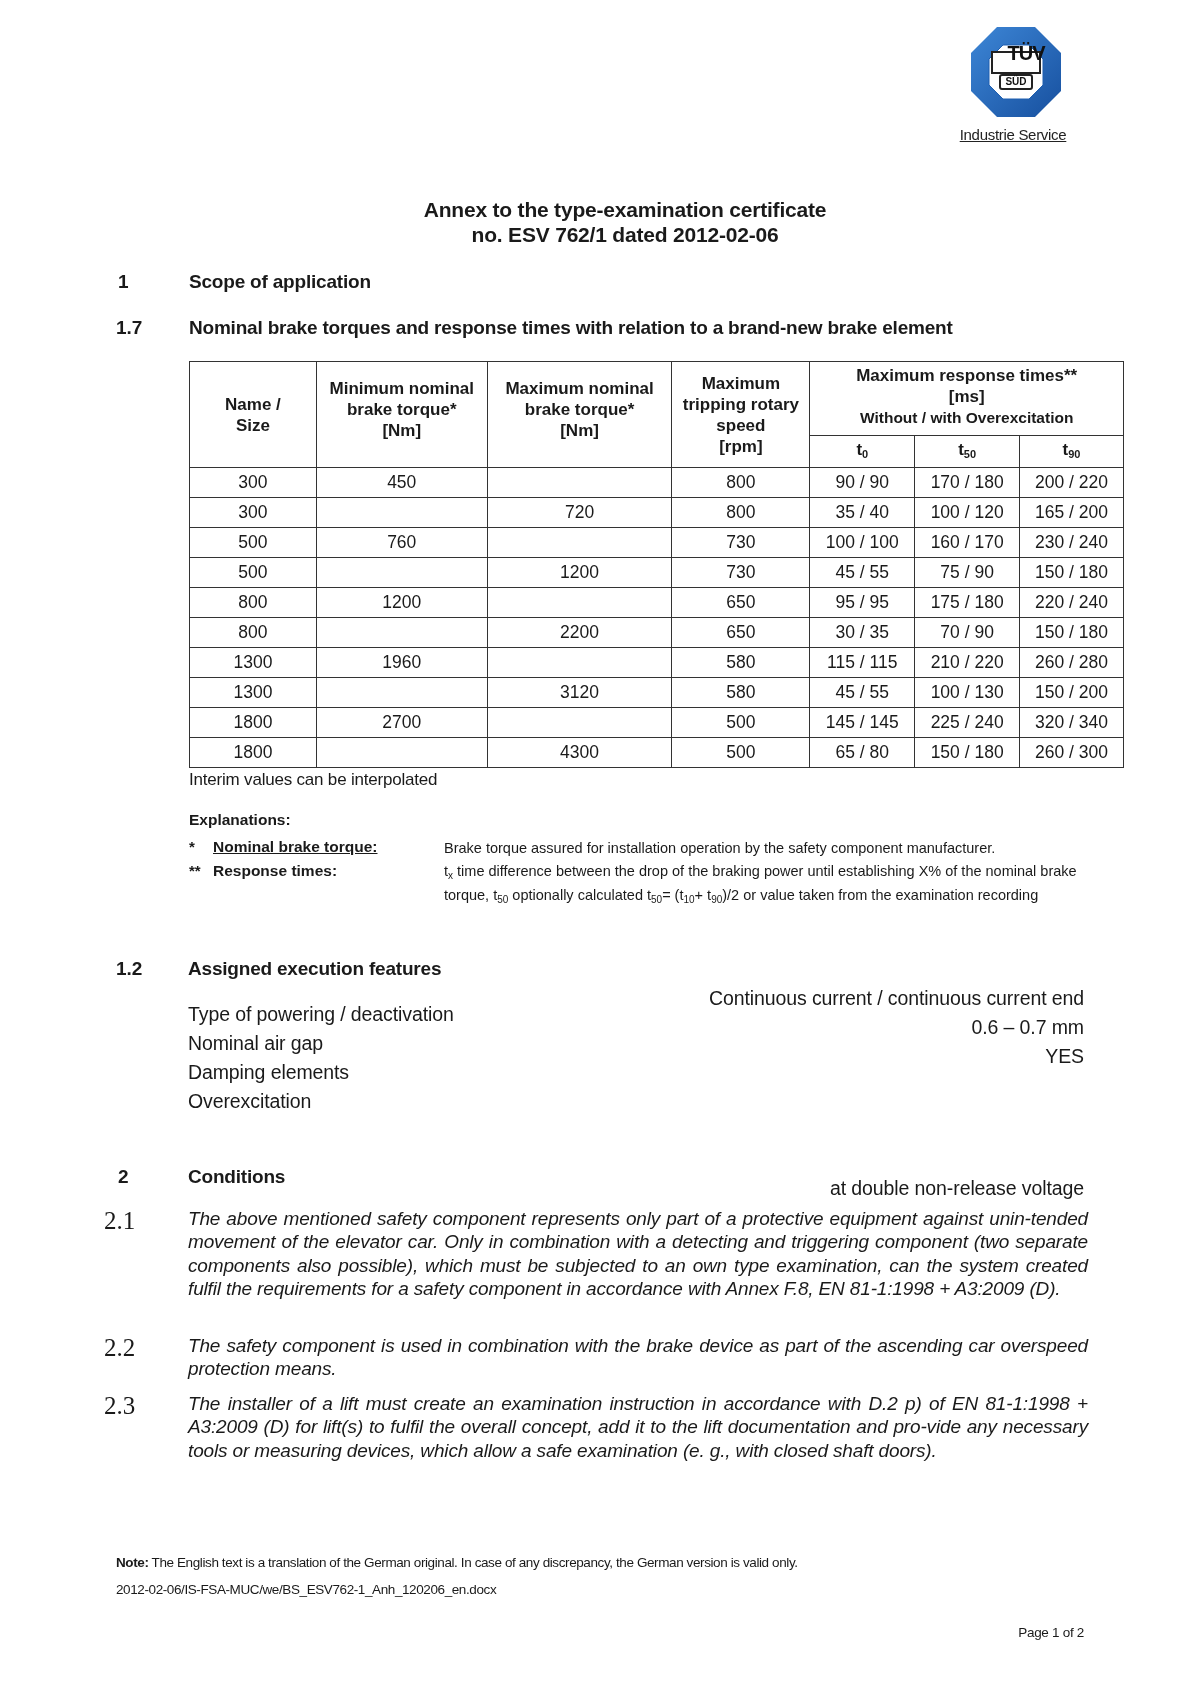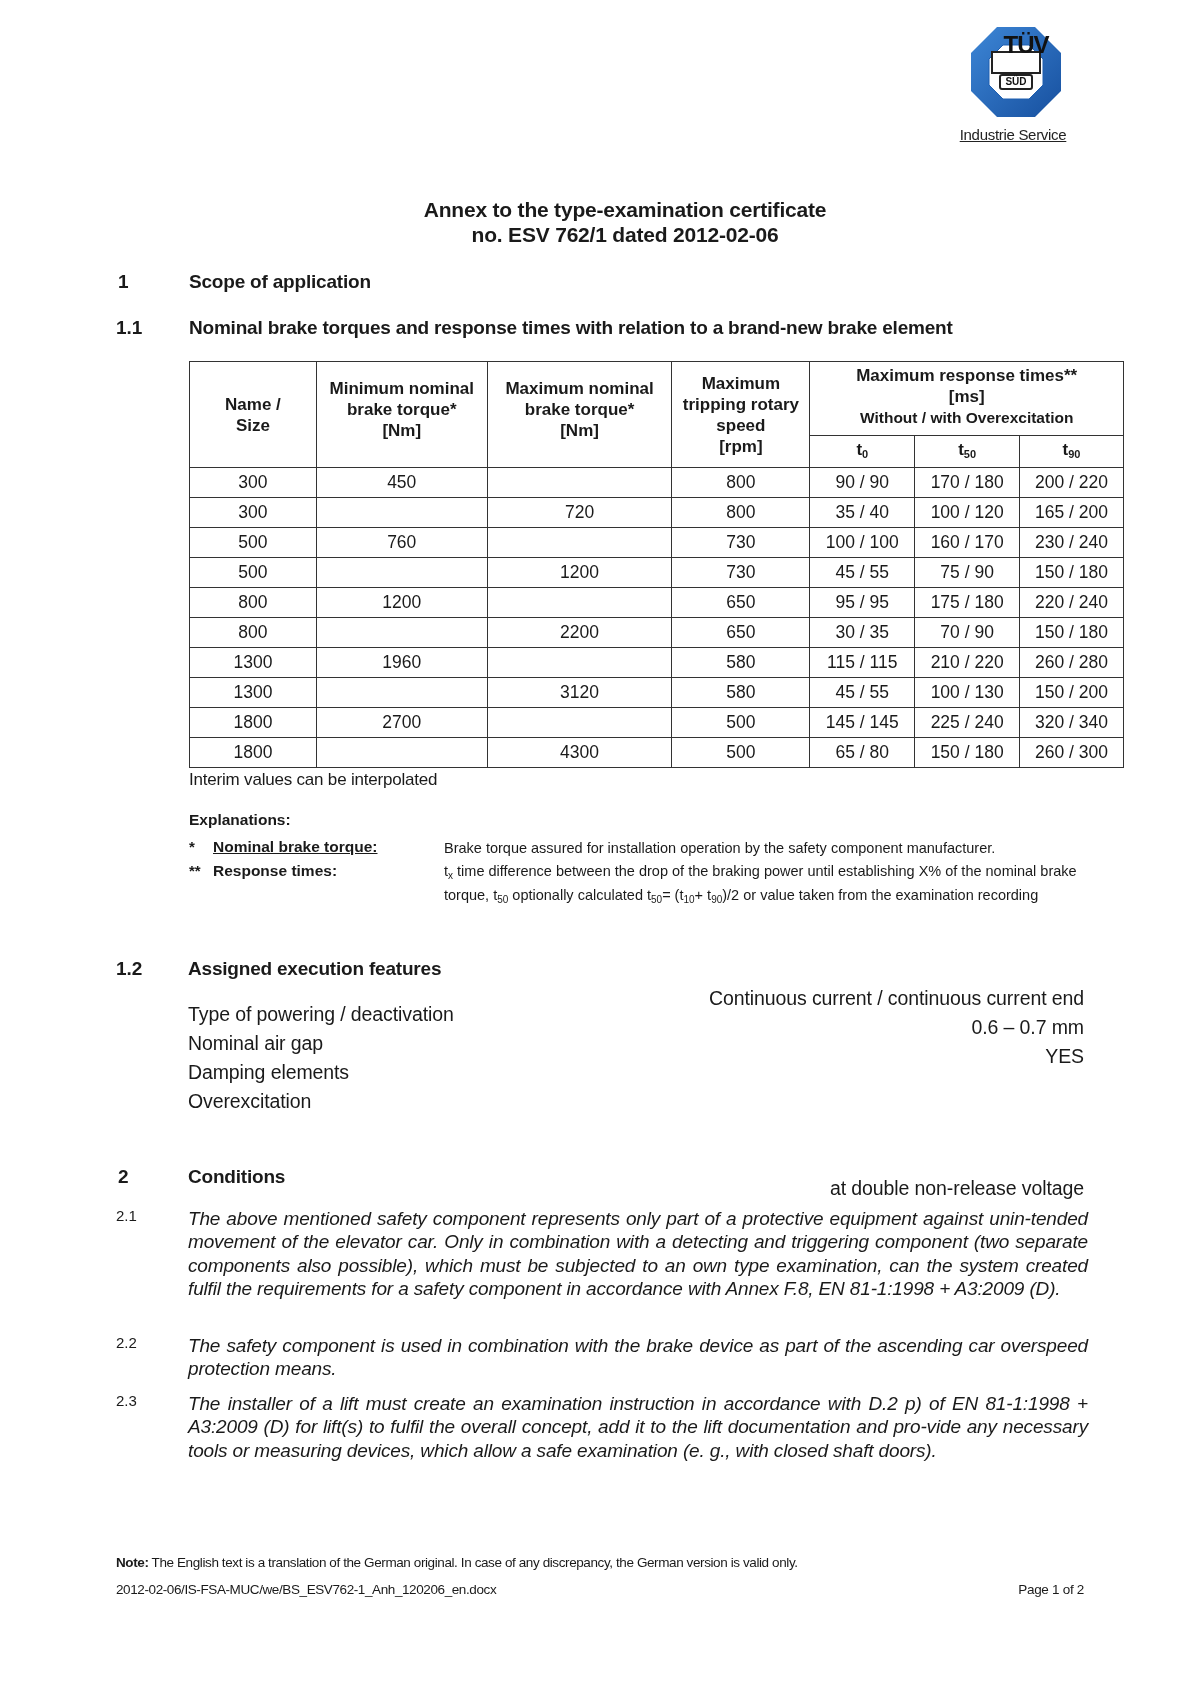--- a/index.html
+++ b/index.html
@@ -30,57 +30,57 @@
 
   .expl-head { left:189px; top:811px; font-weight:bold; font-size:15.5px; }
   .expl-row { font-size:15px; }
   .expl-star { width:24px; display:inline-block; font-weight:bold; }
   .expl-term { font-weight:bold; font-size:15.5px; }
   .expl-def { left:444px; width:680px; font-size:14.5px; line-height:18.5px; }
 
   .feat-label { left:188px; font-size:19.5px; letter-spacing:-0.1px;margin-top:16px; }
   .feat-value { right:106px; font-size:19.5px; text-align:right; letter-spacing:-0.1px; }
 
-  .cond-num { left:116px; font-size:15px; }
+  .cond-num { left:104px; font-size:25px;font-family:Liberation Serif, serif; }
   .cond-text { left:188px; width:900px; font-size:19px; line-height:23.3px; text-align:justify; letter-spacing:-0.15px;font-style:italic; }
 
   .note { left:116px; top:1555px; font-size:13.5px; letter-spacing:-0.4px; }
   .footer-file { left:116px; top:1582px; font-size:13.5px; letter-spacing:-0.4px; }
-  .footer-page { right:106px; top:1582px; font-size:13.5px; letter-spacing:-0.3px; }
+  .footer-page { right:106px; top:1625px; font-size:13.5px; letter-spacing:-0.3px; }
 </style>
 </head>
 <body>
 
 <div class="abs logo">
   <svg width="92" height="92" viewBox="0 0 92 92">
     <defs>
       <linearGradient id="g" x1="0" y1="0" x2="1" y2="1">
         <stop offset="0" stop-color="#3d86d6"></stop>
         <stop offset="1" stop-color="#17509f"></stop>
       </linearGradient>
     </defs>
     <polygon points="27,1 65,1 91,27 91,65 65,91 27,91 1,65 1,27" fill="url(#g)"></polygon>
     <polygon points="33,19 59,19 73,33 73,59 59,73 33,73 19,59 19,33" fill="#ffffff" stroke="#1f5fb0" stroke-width="1"></polygon>
     <rect x="22" y="26" width="48" height="21" fill="#ffffff" stroke="#222" stroke-width="2"></rect>
     <rect x="30" y="49" width="32" height="14" rx="2" fill="#ffffff" stroke="#222" stroke-width="2"></rect>
   </svg>
-  <div class="abs" style="left:22px;top:8px;width:68px;height:21px;line-height:22px;text-align:center;font-weight:bold;font-size:24px;color:#111;letter-spacing:-1px;">TÜV</div>
+  <div class="abs" style="left:22px;top:16px;width:68px;height:21px;line-height:22px;text-align:center;font-weight:bold;font-size:20px;color:#111;letter-spacing:-1px;">TÜV</div>
   <div class="abs" style="left:30px;top:49px;width:32px;height:14px;line-height:14px;text-align:center;font-weight:bold;font-size:10px;color:#111;">SÜD</div>
 </div>
 <div class="abs logo-caption">Industrie Service</div>
 
 <div class="abs title">
   <div>Annex to the type-examination certificate</div>
   <div>no. ESV 762/1 dated 2012-02-06</div>
 </div>
 
 <div class="abs sec-num" style="left:118px;top:271px;">1</div>
 <div class="abs sec-title" style="left:189px;top:271px;">Scope of application</div>
 
-<div class="abs sec-num" style="left:116px;top:317px;">1.1</div>
+<div class="abs sec-num" style="left:116px;top:317px;">1.7</div>
 <div class="abs sec-title" style="left:189px;top:317px;">Nominal brake torques and response times with relation to a brand-new brake element</div>
 
 <table class="bt">
   <colgroup>
     <col style="width:127px">
       <col style="width:171px">
       <col style="width:185px">
       <col style="width:138px">
     <col style="width:105px">
       <col style="width:105px">

